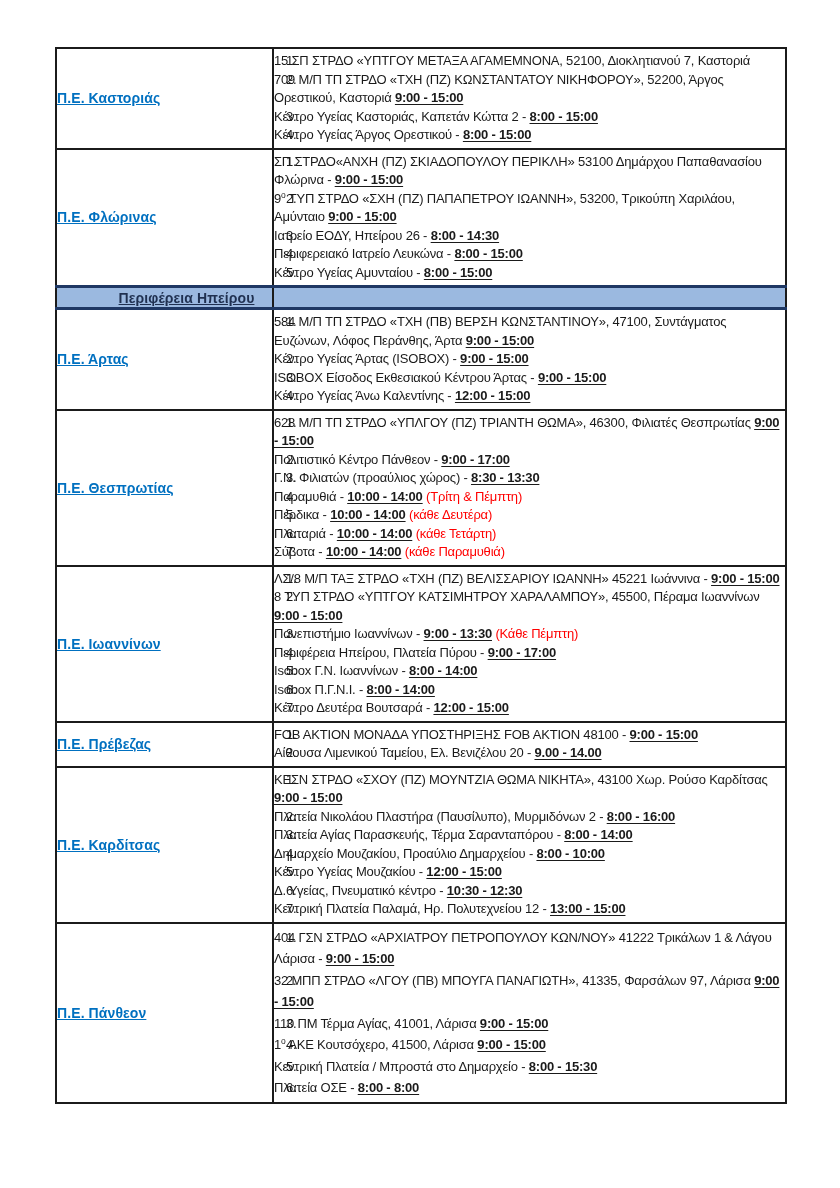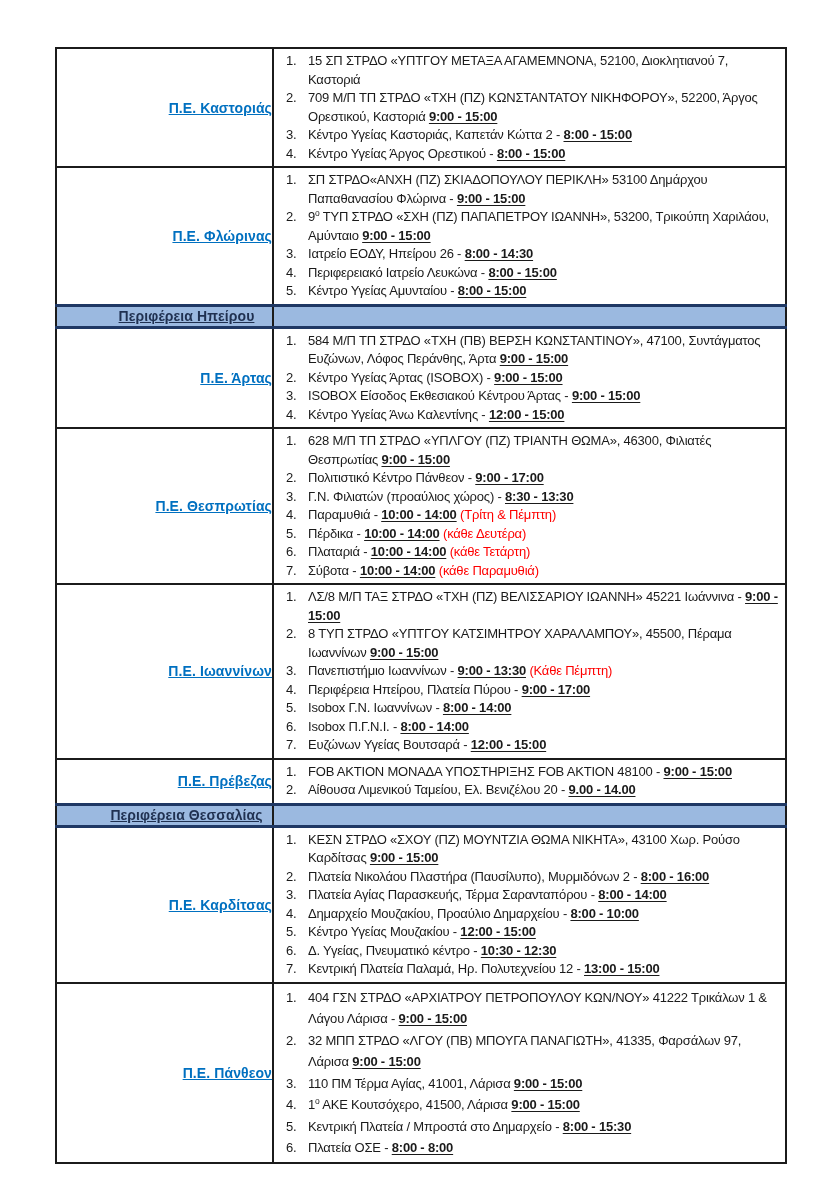--- a/index.html
+++ b/index.html
@@ -22,39 +22,38 @@
     table-layout: fixed;
   }
   col.col-left  { width: 217px; }
   col.col-right { width: 513px; }
   td {
     border: 2px solid var(--table-border, #1b1b1b);
     padding: 0;
     vertical-align: middle;
   }
   
-  td.region-cell { text-align: right; }
+  td.region-cell { text-align: left; }
   .region-label {
     color: var(--accent-blue, #0070C0);
     font-weight: bold;
     font-size: 14px;
     text-decoration: underline;
     letter-spacing: 0.1px;
   }
   
   td.items-cell { vertical-align: top; padding: 3px 4px 3px 0; }
   ol.loc-list {
     margin: 0; padding: 0;
     list-style: none;
     counter-reset: it;
   }
   ol.loc-list li {
     counter-increment: it;
     position: relative;
-    padding-left: 34px;
     font-size: 13px;
     line-height: 18.5px;
     letter-spacing: -0.2px;
     color: var(--body-text, #1a1a1a);
   }
   ol.loc-list li::before {
     content: counter(it) ".";
     position: absolute;
     left: 12px; top: 0;
   }
@@ -147,38 +146,32 @@
         <tr>
           <td class="region-cell"><span class="region-label">Π.Ε. Ιωαννίνων</span></td>
           <td class="items-cell">
             <ol class="loc-list">
               <li><span class="text">ΛΣ/8 Μ/Π ΤΑΞ ΣΤΡΔΟ «ΤΧΗ (ΠΖ) ΒΕΛΙΣΣΑΡΙΟΥ ΙΩΑΝΝΗ» 45221 Ιωάννινα - </span><span class="time">9:00 - 15:00</span></li>
               <li><span class="text">8 ΤΥΠ ΣΤΡΔΟ «ΥΠΤΓΟΥ ΚΑΤΣΙΜΗΤΡΟΥ ΧΑΡΑΛΑΜΠΟΥ», 45500, Πέραμα Ιωαννίνων </span><span class="time">9:00 - 15:00</span></li>
               <li><span class="text">Πανεπιστήμιο Ιωαννίνων - </span><span class="time">9:00 - 13:30</span><span class="text"> </span><span class="note">(Κάθε Πέμπτη)</span></li>
               <li><span class="text">Περιφέρεια Ηπείρου, Πλατεία Πύρου - </span><span class="time">9:00 - 17:00</span></li>
               <li><span class="text">Isobox Γ.Ν. Ιωαννίνων - </span><span class="time">8:00 - 14:00</span></li>
               <li><span class="text">Isobox Π.Γ.Ν.Ι. - </span><span class="time">8:00 - 14:00</span></li>
-              <li><span class="text">Ευζώνων Υγείας Βουτσαρά - </span><span class="time">12:00 - 15:00</span></li>
+              <li><span class="text">Κέντρο Δευτέρα Βουτσαρά - </span><span class="time">12:00 - 15:00</span></li>
             </ol>
           </td>
         </tr>
         <tr>
           <td class="region-cell"><span class="region-label">Π.Ε. Πρέβεζας</span></td>
           <td class="items-cell">
             <ol class="loc-list">
               <li><span class="text">FOB AKTION ΜΟΝΑΔΑ ΥΠΟΣΤΗΡΙΞΗΣ FOB AKTION 48100 - </span><span class="time">9:00 - 15:00</span></li>
               <li><span class="text">Αίθουσα Λιμενικού Ταμείου, Ελ. Βενιζέλου 20 - </span><span class="time">9.00 - 14.00</span></li>
             </ol>
           </td>
-        </tr>
-        <tr class="header-row">
-          <td class="header-left">
-            <span class="header-label">Περιφέρεια Θεσσαλίας</span>
-          </td>
-          <td class="header-right"></td>
         </tr>
         <tr>
           <td class="region-cell"><span class="region-label">Π.Ε. Καρδίτσας</span></td>
           <td class="items-cell">
             <ol class="loc-list">
               <li><span class="text">ΚΕΣΝ ΣΤΡΔΟ «ΣΧΟΥ (ΠΖ) ΜΟΥΝΤΖΙΑ ΘΩΜΑ ΝΙΚΗΤΑ», 43100 Χωρ. Ρούσο Καρδίτσας </span><span class="time">9:00 - 15:00</span></li>
               <li><span class="text">Πλατεία Νικολάου Πλαστήρα (Παυσίλυπο), Μυρμιδόνων 2 - </span><span class="time">8:00 - 16:00</span></li>
               <li><span class="text">Πλατεία Αγίας Παρασκευής, Τέρμα Σαρανταπόρου - </span><span class="time">8:00 - 14:00</span></li>
               <li><span class="text">Δημαρχείο Μουζακίου, Προαύλιο Δημαρχείου - </span><span class="time">8:00 - 10:00</span></li>
               <li><span class="text">Κέντρο Υγείας Μουζακίου - </span><span class="time">12:00 - 15:00</span></li>

